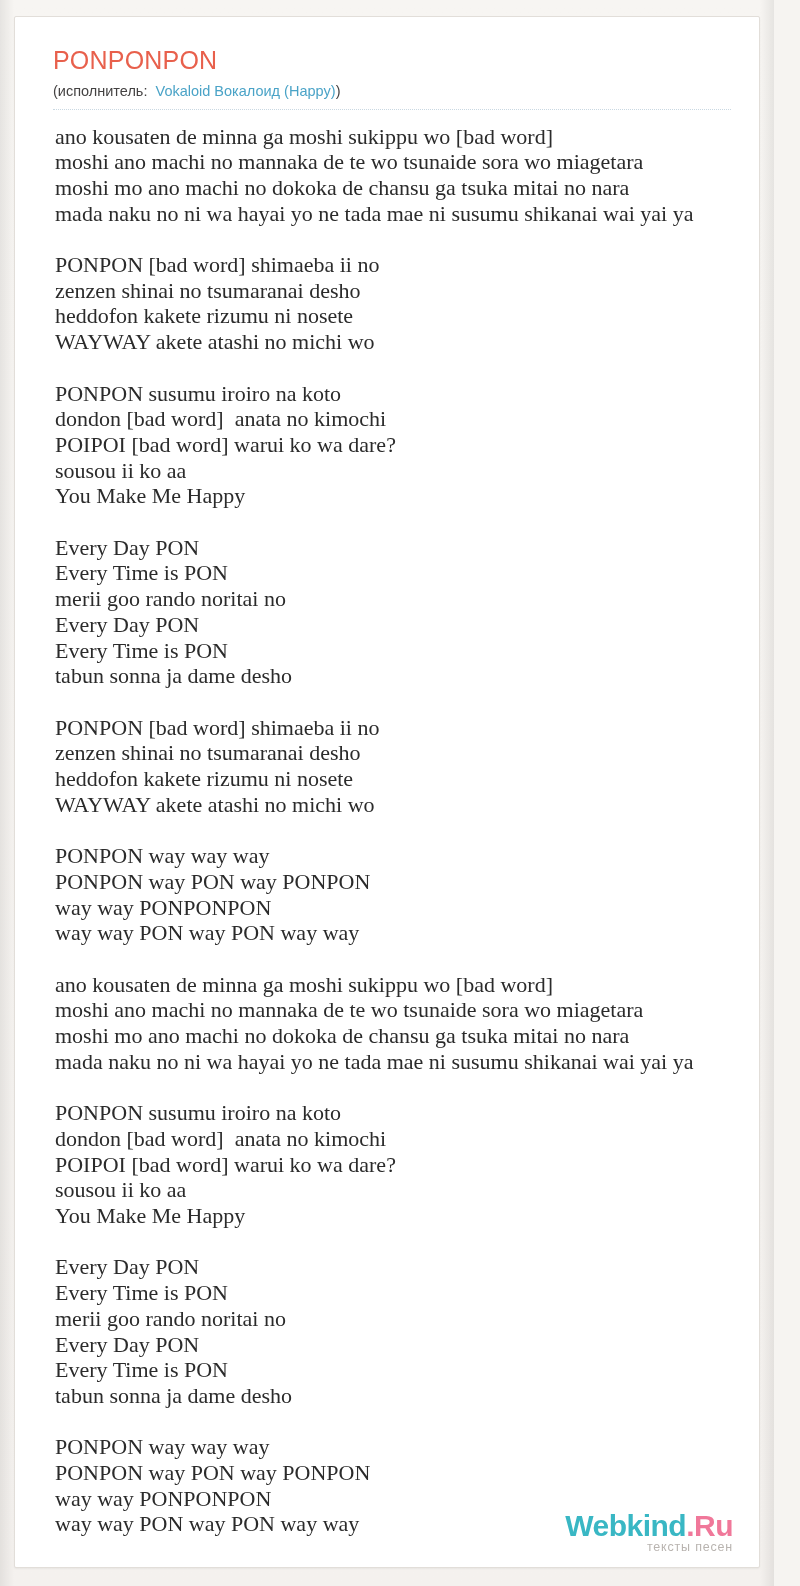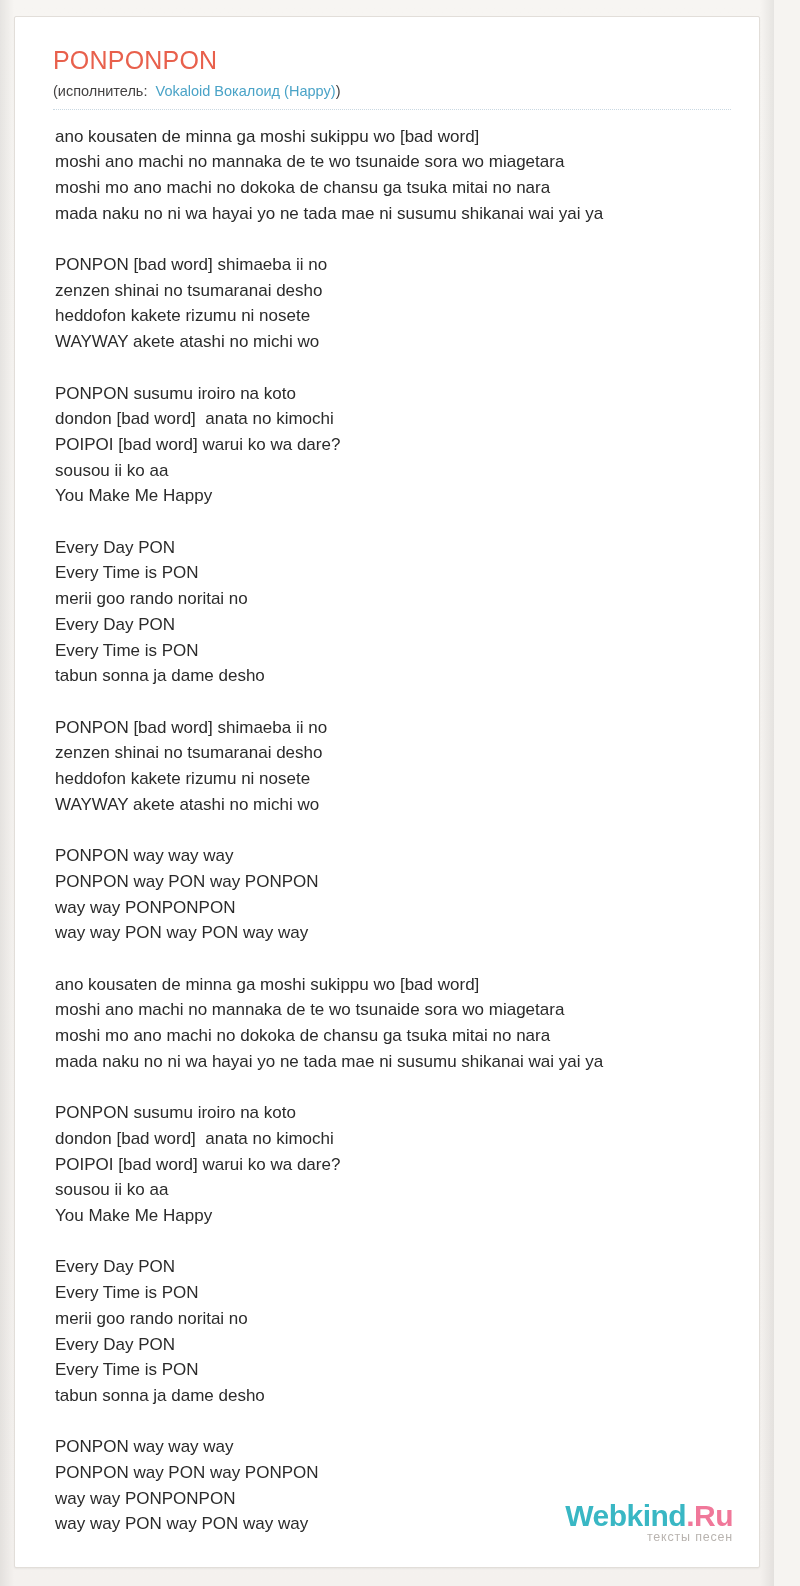--- a/index.html
+++ b/index.html
@@ -50,30 +50,31 @@
   .artist-line .paren {
     color: #444242;
     margin-top: 45px;
   }
   .artist-link {
     color: #4aa3c7;
     text-decoration: none;
   }
   .lyrics {
     margin: 14px 0 0 12px;
-    font-size: 17px;
+    font-size: 22px;
     line-height: 25.7px;
     color: #2b2b2b;
     white-space: pre-wrap;
     word-wrap: break-word;
+    font-family: Liberation Serif, serif;
   }
   .watermark {
     position: absolute;
     right: 26px;
-    bottom: 24px;
+    bottom: 14px;
     text-align: right;
     line-height: 1;
     user-select: none;
   }
   .wm-main {
     font-size: 30px;
     font-weight: bold;
     letter-spacing: -0.5px;
   }
   .wm-web { color: #39b7c4; }

